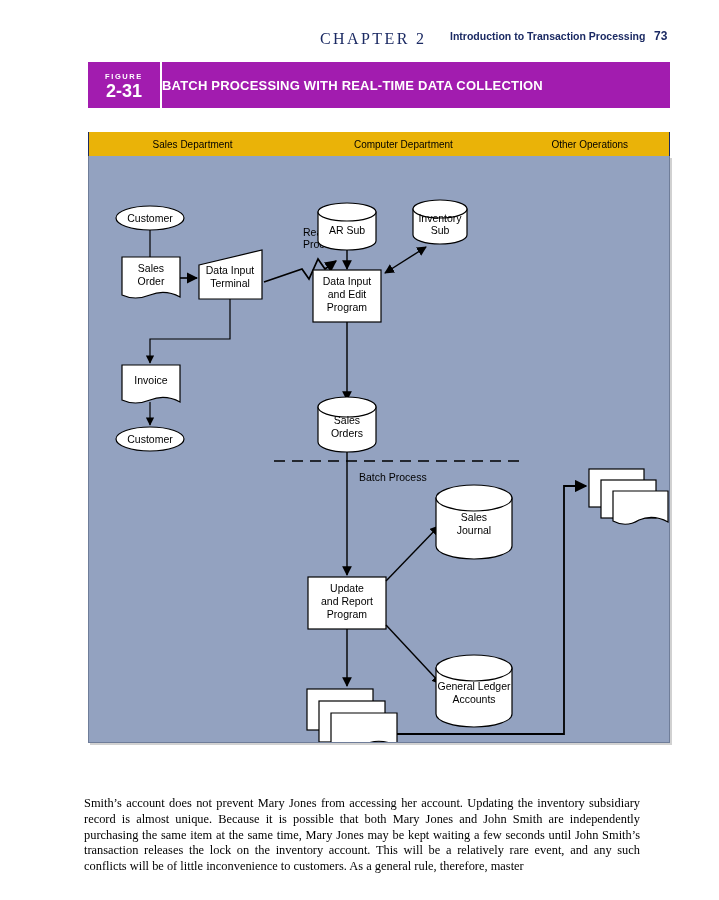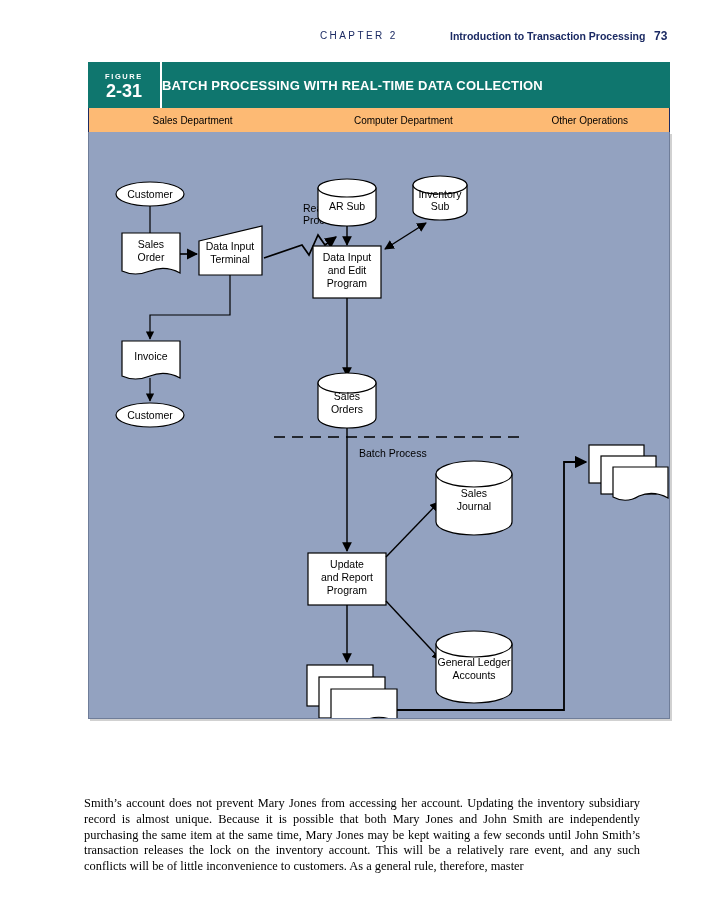--- a/index.html
+++ b/index.html
@@ -20,22 +20,22 @@
     position: absolute;
     top: 30px;
     left: 0;
     width: 719px;
     height: 20px;
   }
   .rh-chapter {
     position: absolute;
     left: 320px;
     top: 0;
-    font-family: Liberation Sans, sans-serif;
-    font-size: 10px;
+    font-family: Liberation Serif, serif;
+    font-size: 16px;
     letter-spacing: 2.4px;
     color: #1b2a63;
   }
   .rh-title {
     position: absolute;
     left: 450px;
     top: 0;
     font-size: 10.5px;
     font-weight: bold;
     color: #1b2a63;
@@ -52,21 +52,21 @@
   
   .figure-block {
     position: absolute;
     left: 88px;
     top: 62px;
     width: 582px;
   }
   .fig-header {
     display: flex;
     align-items: stretch;
-    background: #0f766e;
+    background: #a21caf;
     height: 46px;
   }
   .fig-number-cell {
     width: 72px;
     border-right: 2px solid #ffffff;
     display: flex;
     flex-direction: column;
     align-items: center;
     justify-content: center;
     padding-top: 2px;
@@ -90,25 +90,26 @@
     display: flex;
     align-items: center;
     color: #ffffff;
     font-size: 13px;
     font-weight: bold;
     letter-spacing: 0.2px;
   }
 
   .fig-colhead {
     display: flex;
-    background: #fdba74;
+    background: #eab308;
     border-left: 1px solid #1b2a63;
     border-right: 1px solid #1b2a63;
     height: 24px;
     align-items: center;
+    margin-top: 24px;
   }
   .colhead-cell {
     font-size: 10px;
     color: #000000;
     text-align: center;
   }
   .colhead-cell.c1 { width: 208px; }
   .colhead-cell.c2 { width: 215px; }
   .colhead-cell.c3 { width: 159px; }
 

